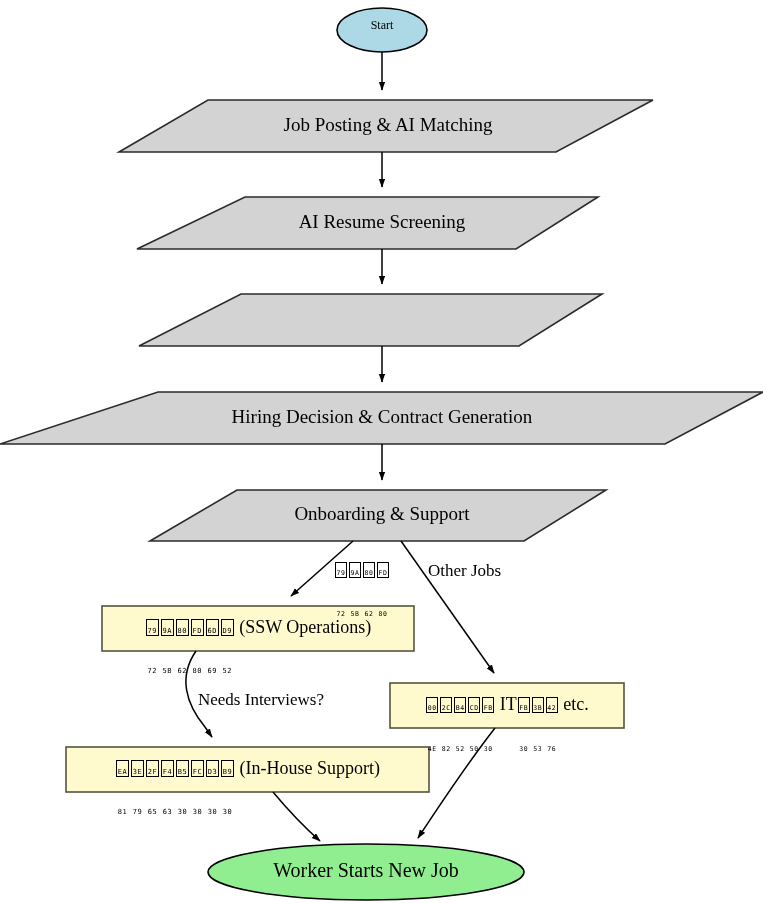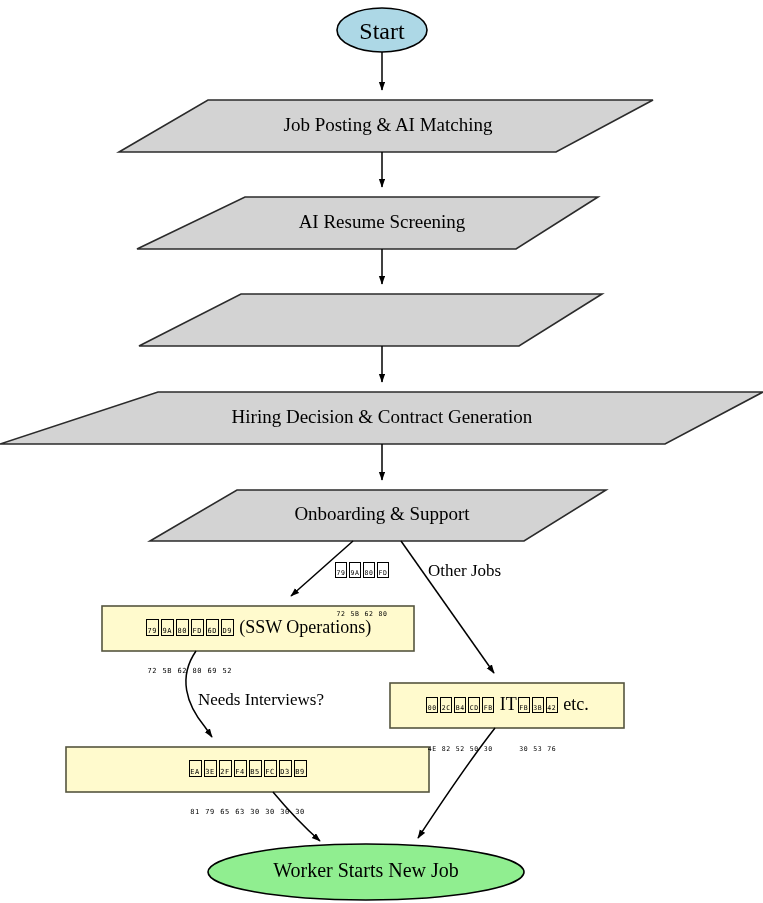--- a/index.html
+++ b/index.html
@@ -114,21 +114,21 @@
 
     <path d="M401,541 L494,673" fill="none" stroke="#000000" stroke-width="1.5" marker-end="url(#arrow)"></path>
 
     <path d="M196,651 C178,677 186,704 205,727 L212,737" fill="none" stroke="#000000" stroke-width="1.5" marker-end="url(#arrow)"></path>
 
     <path d="M273,792 C288,810 303,826 320,841" fill="none" stroke="#000000" stroke-width="1.5" marker-end="url(#arrow)"></path>
 
     <path d="M495,728 C470,760 443,800 418,838" fill="none" stroke="#000000" stroke-width="1.5" marker-end="url(#arrow)"></path>
   </svg>
 
-  <div class="node-label" style="left:302px; top:18px; width:160px; font-size:24px;font-family:Liberation Serif, serif;">Start</div>
+  <div class="node-label" style="left:302px; top:18px; width:160px; font-size:12px;font-family:Liberation Serif, serif;">Start</div>
 
   <div class="node-label" style="left:188px; top:114px; width:400px; font-size:19px;">Job Posting &amp; AI Matching</div>
 
   <div class="node-label" style="left:182px; top:211px; width:400px; font-size:19px;">AI Resume Screening</div>
 
 
   <div class="node-label" style="left:132px; top:406px; width:500px; font-size:19px;">Hiring Decision &amp; Contract Generation</div>
 
   <div class="node-label" style="left:182px; top:503px; width:400px; font-size:19px;">Onboarding &amp; Support</div>
 
@@ -143,20 +143,21 @@
     <span>
       <span class="tofu tofu-sm"><i class="hi">4E</i><i class="lo">00</i></span><span class="tofu tofu-sm"><i class="hi">82</i><i class="lo">2C</i></span><span class="tofu tofu-sm"><i class="hi">52</i><i class="lo">B4</i></span><span class="tofu tofu-sm"><i class="hi">50</i><i class="lo">CD</i></span><span class="tofu tofu-sm"><i class="hi">30</i><i class="lo">FB</i></span>
     </span><span class="latin">IT</span><span><span class="tofu tofu-sm"><i class="hi">30</i><i class="lo">FB</i></span><span class="tofu tofu-sm"><i class="hi">53</i><i class="lo">3B</i></span><span class="tofu tofu-sm"><i class="hi">76</i><i class="lo">42</i></span></span>
     <span class="latin">etc.</span>
   </div>
 
   <div class="node-label" style="left:66px; top:758px; width:363px; font-size:18px;">
     <span>
       <span class="tofu"><i class="hi">81</i><i class="lo">EA</i></span><span class="tofu"><i class="hi">79</i><i class="lo">3E</i></span><span class="tofu"><i class="hi">65</i><i class="lo">2F</i></span><span class="tofu"><i class="hi">63</i><i class="lo">F4</i></span><span class="tofu"><i class="hi">30</i><i class="lo">B5</i></span><span class="tofu"><i class="hi">30</i><i class="lo">FC</i></span><span class="tofu"><i class="hi">30</i><i class="lo">D3</i></span><span class="tofu"><i class="hi">30</i><i class="lo">B9</i></span>
     </span>
+    <span class="latin">(In-House Support)</span>
   </div>
 
   <div class="node-label" style="left:206px; top:859px; width:320px; font-size:20px;">Worker Starts New Job</div>
 
   <div class="edge-label" style="left:334px; top:560px;">
     <span>
       <span class="tofu tofu-sm"><i class="hi">72</i><i class="lo">79</i></span><span class="tofu tofu-sm"><i class="hi">5B</i><i class="lo">9A</i></span><span class="tofu tofu-sm"><i class="hi">62</i><i class="lo">80</i></span><span class="tofu tofu-sm"><i class="hi">80</i><i class="lo">FD</i></span>
     </span>
   </div>
 

